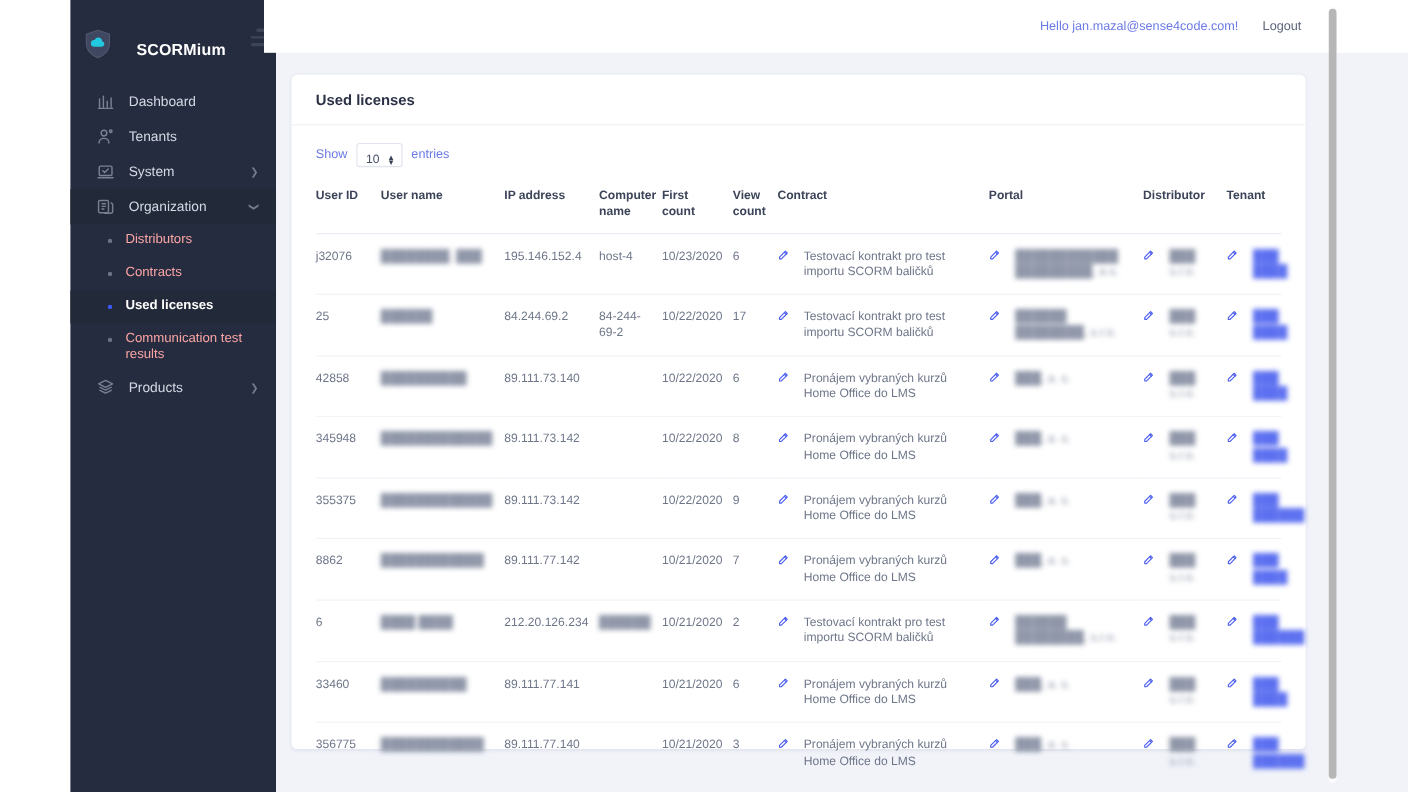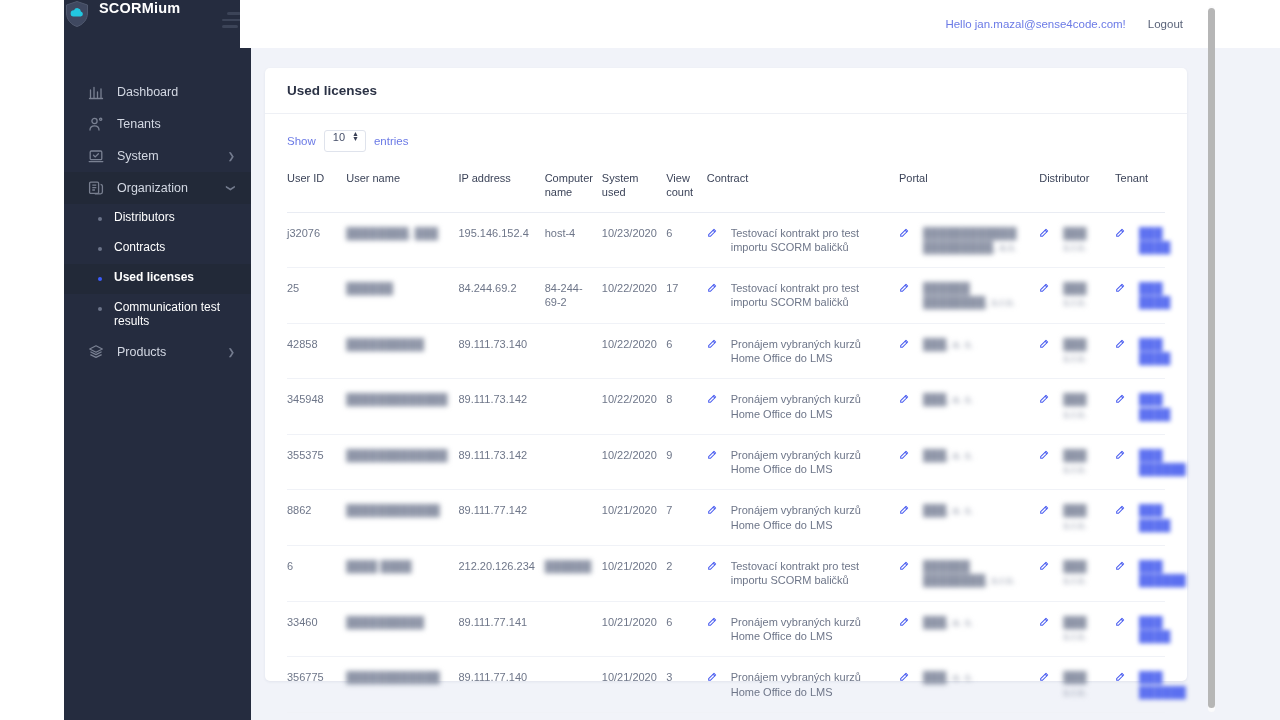--- a/index.html
+++ b/index.html
@@ -11,21 +11,21 @@
   }
   #app { position: relative; width: 1280px; height: 720px; background:#ffffff; }
 
   
   .sidebar {
     position: absolute; left: 64px; top: 0; width: 187px; height: 720px;
     background: #252c3f; color: #c3c8d4;
     display: flex; flex-direction: column;
   }
   .brand {
-    height: 54px; display: flex; align-items: flex-start; padding: 0 0 0 0; gap: 9px;
+    height: 54px; display: flex; align-items: flex-end; padding: 0 0 0 12px; gap: 22px;
   }
   .brand-logo { width: 26px; height: 28px; flex: 0 0 26px; }
   .brand-name {
     font-size: 14.5px; font-weight: 700; color: #ffffff; letter-spacing: .2px;
     flex: 1;
   }
   .hamburger {
     width: 34px; height: 40px; display:flex; flex-direction:column;
     align-items:center; justify-content:center; gap:4px; cursor:pointer;
     margin-right: 2px;
@@ -43,21 +43,21 @@
   }
   .nav-item .ic { width: 16px; height: 16px; flex:0 0 16px; opacity:.62; display:flex; align-items:center;}
   .nav-item .lbl { flex:1; white-space: nowrap; }
   .nav-item.expanded { background: #222938; }
   .nav-item .chev { font-size: 9px; color:#7d8598; opacity:.9; }
   .nav-item .chev.down { transform: rotate(90deg); display:inline-block;}
 
   .subnav { }
   .sub-item {
     display:flex; align-items:flex-start; gap:12px;
-    padding: 7px 16px 7px 30px; font-size: 12px; color:#ffffff; cursor:pointer;
+    padding: 7px 16px 7px 30px; font-size: 12px; color:#fca5a5; cursor:pointer;
     line-height: 1.16; min-height: 30px;
   }
   .sub-item .dot {
     width:4px; height:4px; border-radius:50%; background:#6b7388; flex:0 0 4px;
     margin-top: 6px; margin-left: 4px;
   }
   .sub-item.active { background:#222938; color:#ffffff; font-weight:700; }
   .sub-item.active .dot { background:#3b5bfd; }
   .sub-item .stxt { padding-top: 0px; }
 
@@ -82,30 +82,30 @@
   }
   .card-head {
     height: 46px; display:flex; align-items:center; padding:0 22px;
     border-bottom:1px solid #eef0f5;
   }
   .card-title { font-size:13.5px; color:#2b3245; font-weight:600; }
   .card-body { padding: 16px 22px 0 22px; }
 
   .show-row { display:flex; align-items:center; gap:8px; font-size:11.5px; color:#6b7ae6; }
   .select-box {
-    display:inline-flex; align-items:flex-start; gap:7px;
+    display:inline-flex; align-items:flex-end; gap:7px;
     border:1px solid #dfe3ec; border-radius:3px; background:#fff;
     height:22px; padding:0 6px 0 8px; color:#47506a; font-size:11px;
   }
   .select-box .spin { display:flex; flex-direction:column; line-height:5px; font-size:7px; color:#3a4156;}
 
   
   table { width:100%; border-collapse: collapse; margin-top: 14px; table-layout: fixed; }
   thead th {
-    text-align:left; font-size:11px; font-weight:400; color:#3c4459;
+    text-align:left; font-size:11px; font-weight:700; color:#3c4459;
     padding: 6px 8px 12px 0; vertical-align: top; line-height:1.25;
     border-bottom: 1px solid #e9ecf3;
   }
   tbody td {
     font-size:11px; color:#6e7689; padding: 13px 8px 13px 0;
     border-bottom: 1px solid #f0f2f7; vertical-align: top; line-height:1.3;
   }
   tbody tr:last-child td { border-bottom: 1px solid #f0f2f7; }
   .c-uid   { width: 57px; }
   .c-uname { width: 108px; }
@@ -263,21 +263,21 @@
           <span>entries</span>
         </div>
 
         <table>
           <thead>
             <tr>
               <th class="c-uid">User ID</th>
               <th class="c-uname">User name</th>
               <th class="c-ip">IP address</th>
               <th class="c-cname">Computer name</th>
-              <th class="c-first">System used</th>
+              <th class="c-first">First count</th>
               <th class="c-view">View count</th>
               <th class="c-contract">Contract</th>
               <th class="c-portal">Portal</th>
               <th class="c-dist">Distributor</th>
               <th class="c-tenant">Tenant</th>
             </tr>
           </thead>
           <tbody id="tbody">
               <tr>
                 <td class="c-uid">j32076</td>

